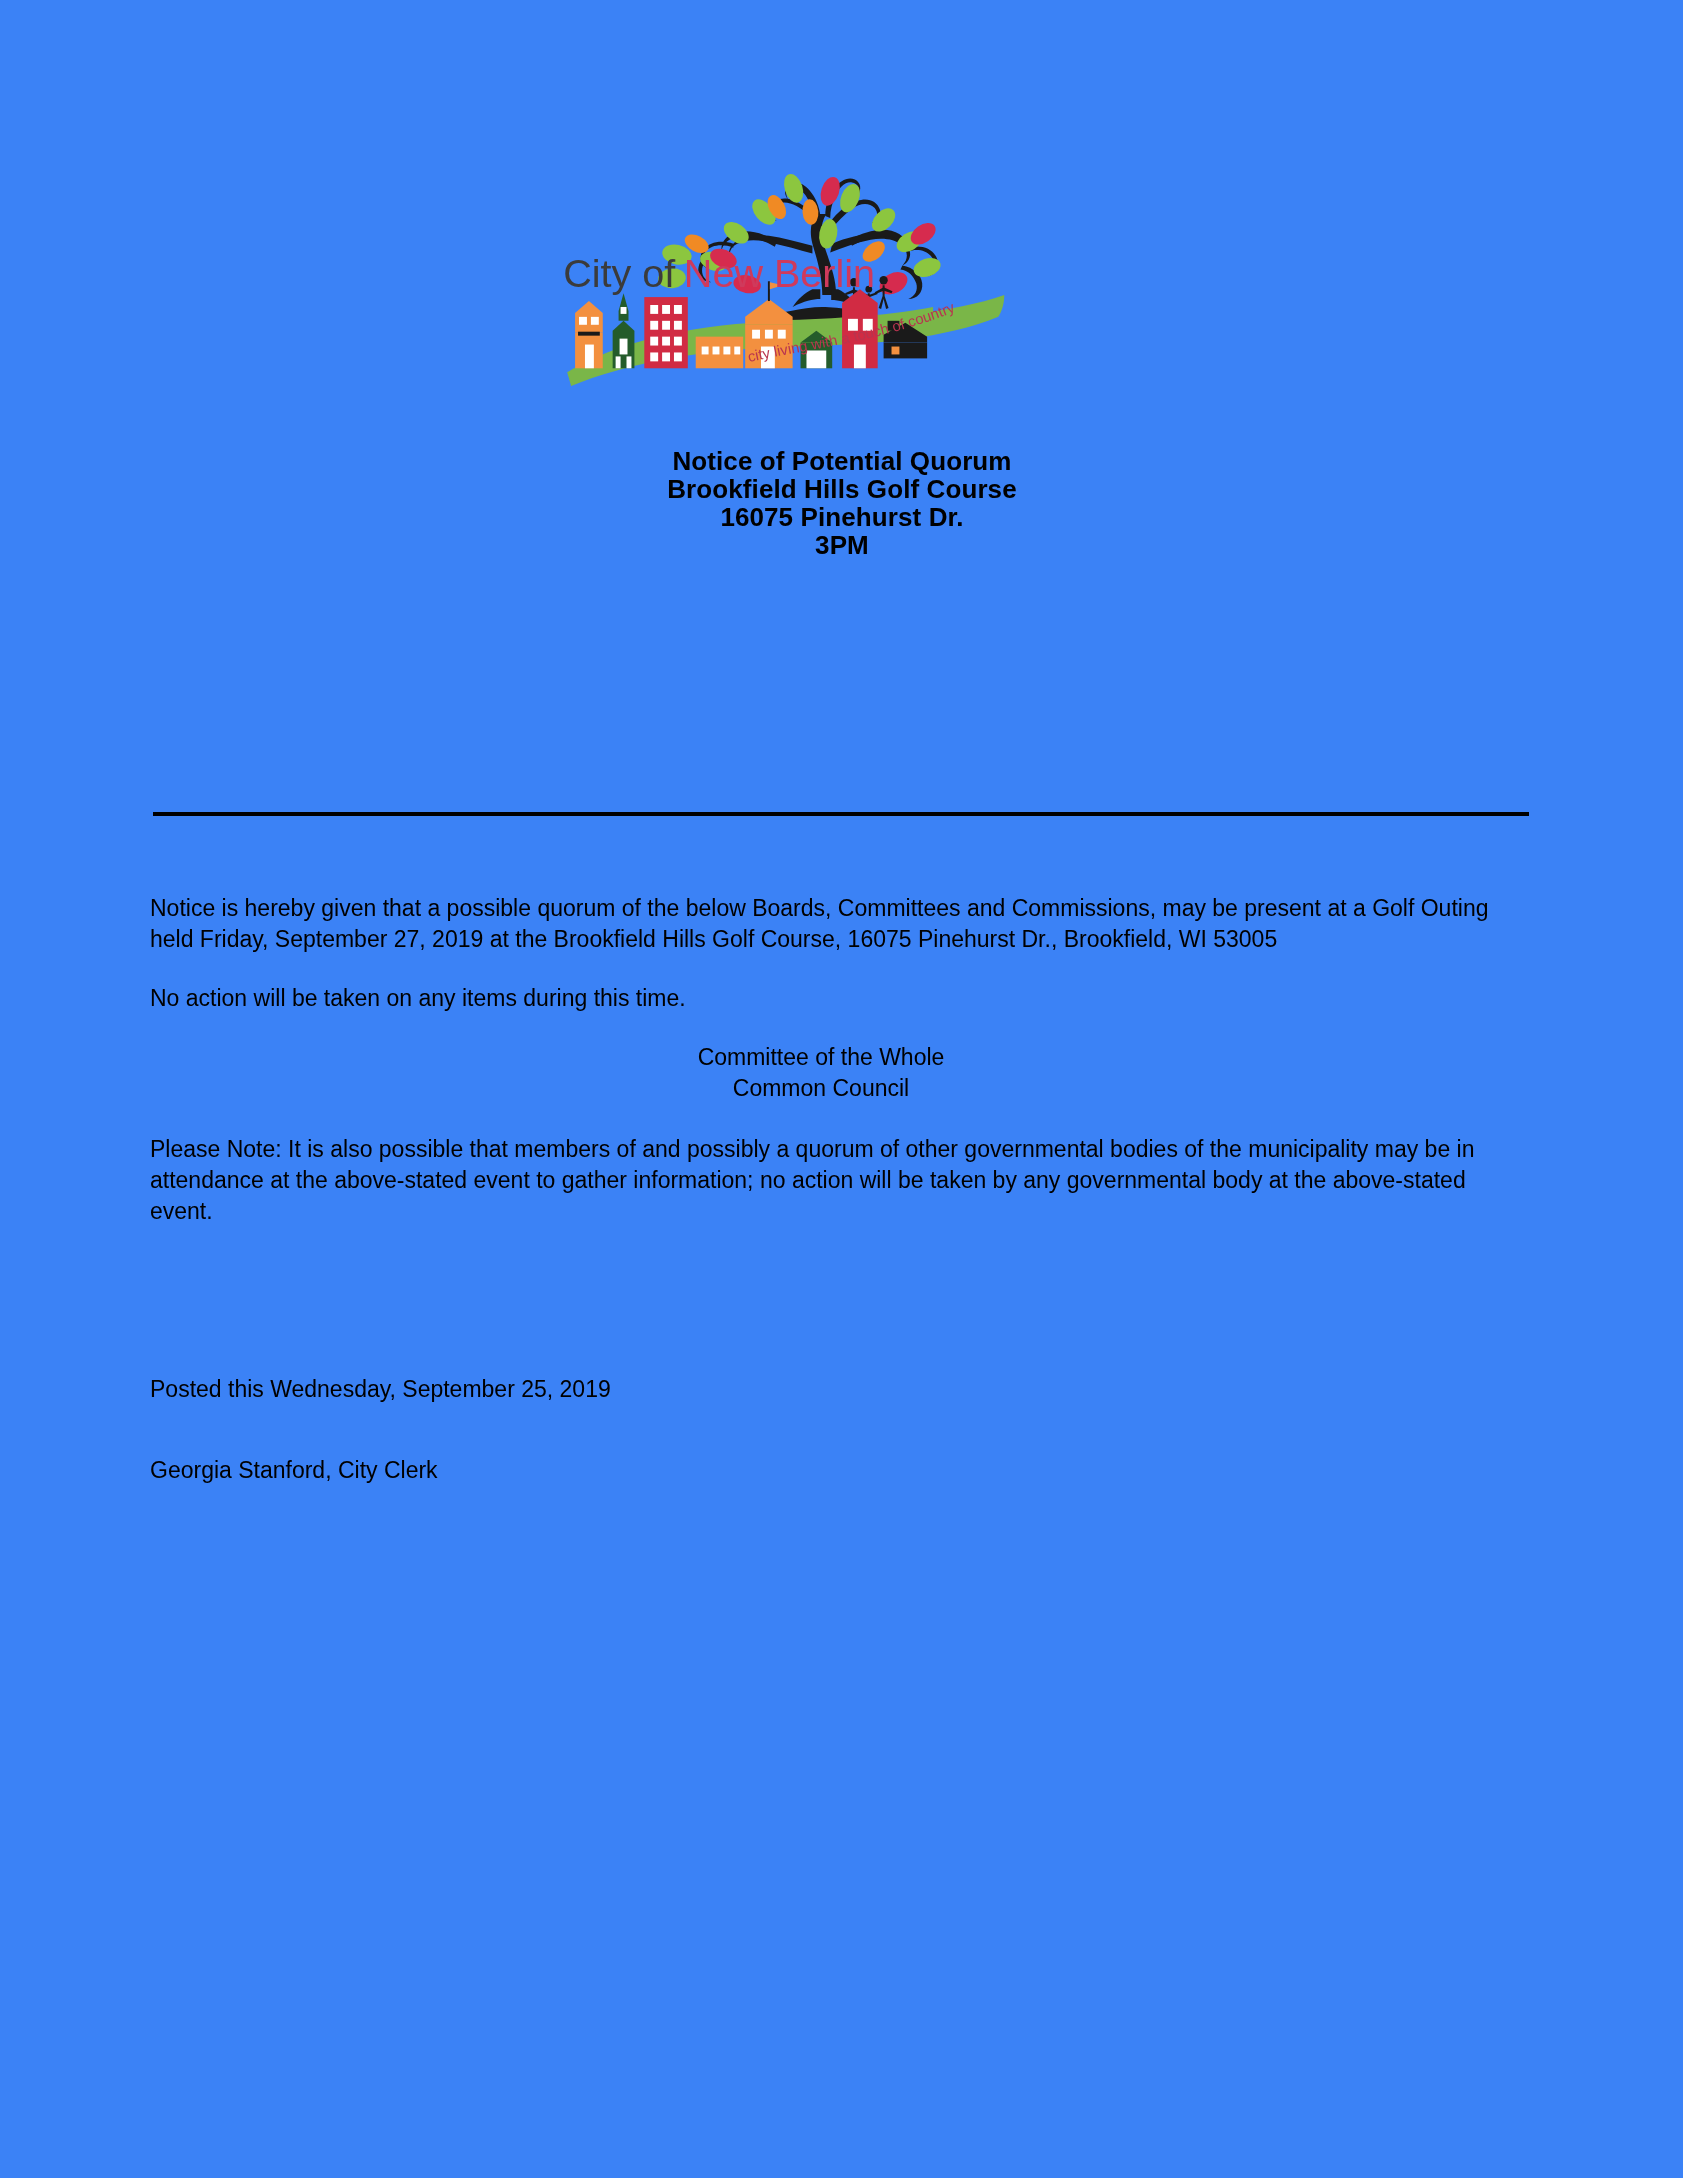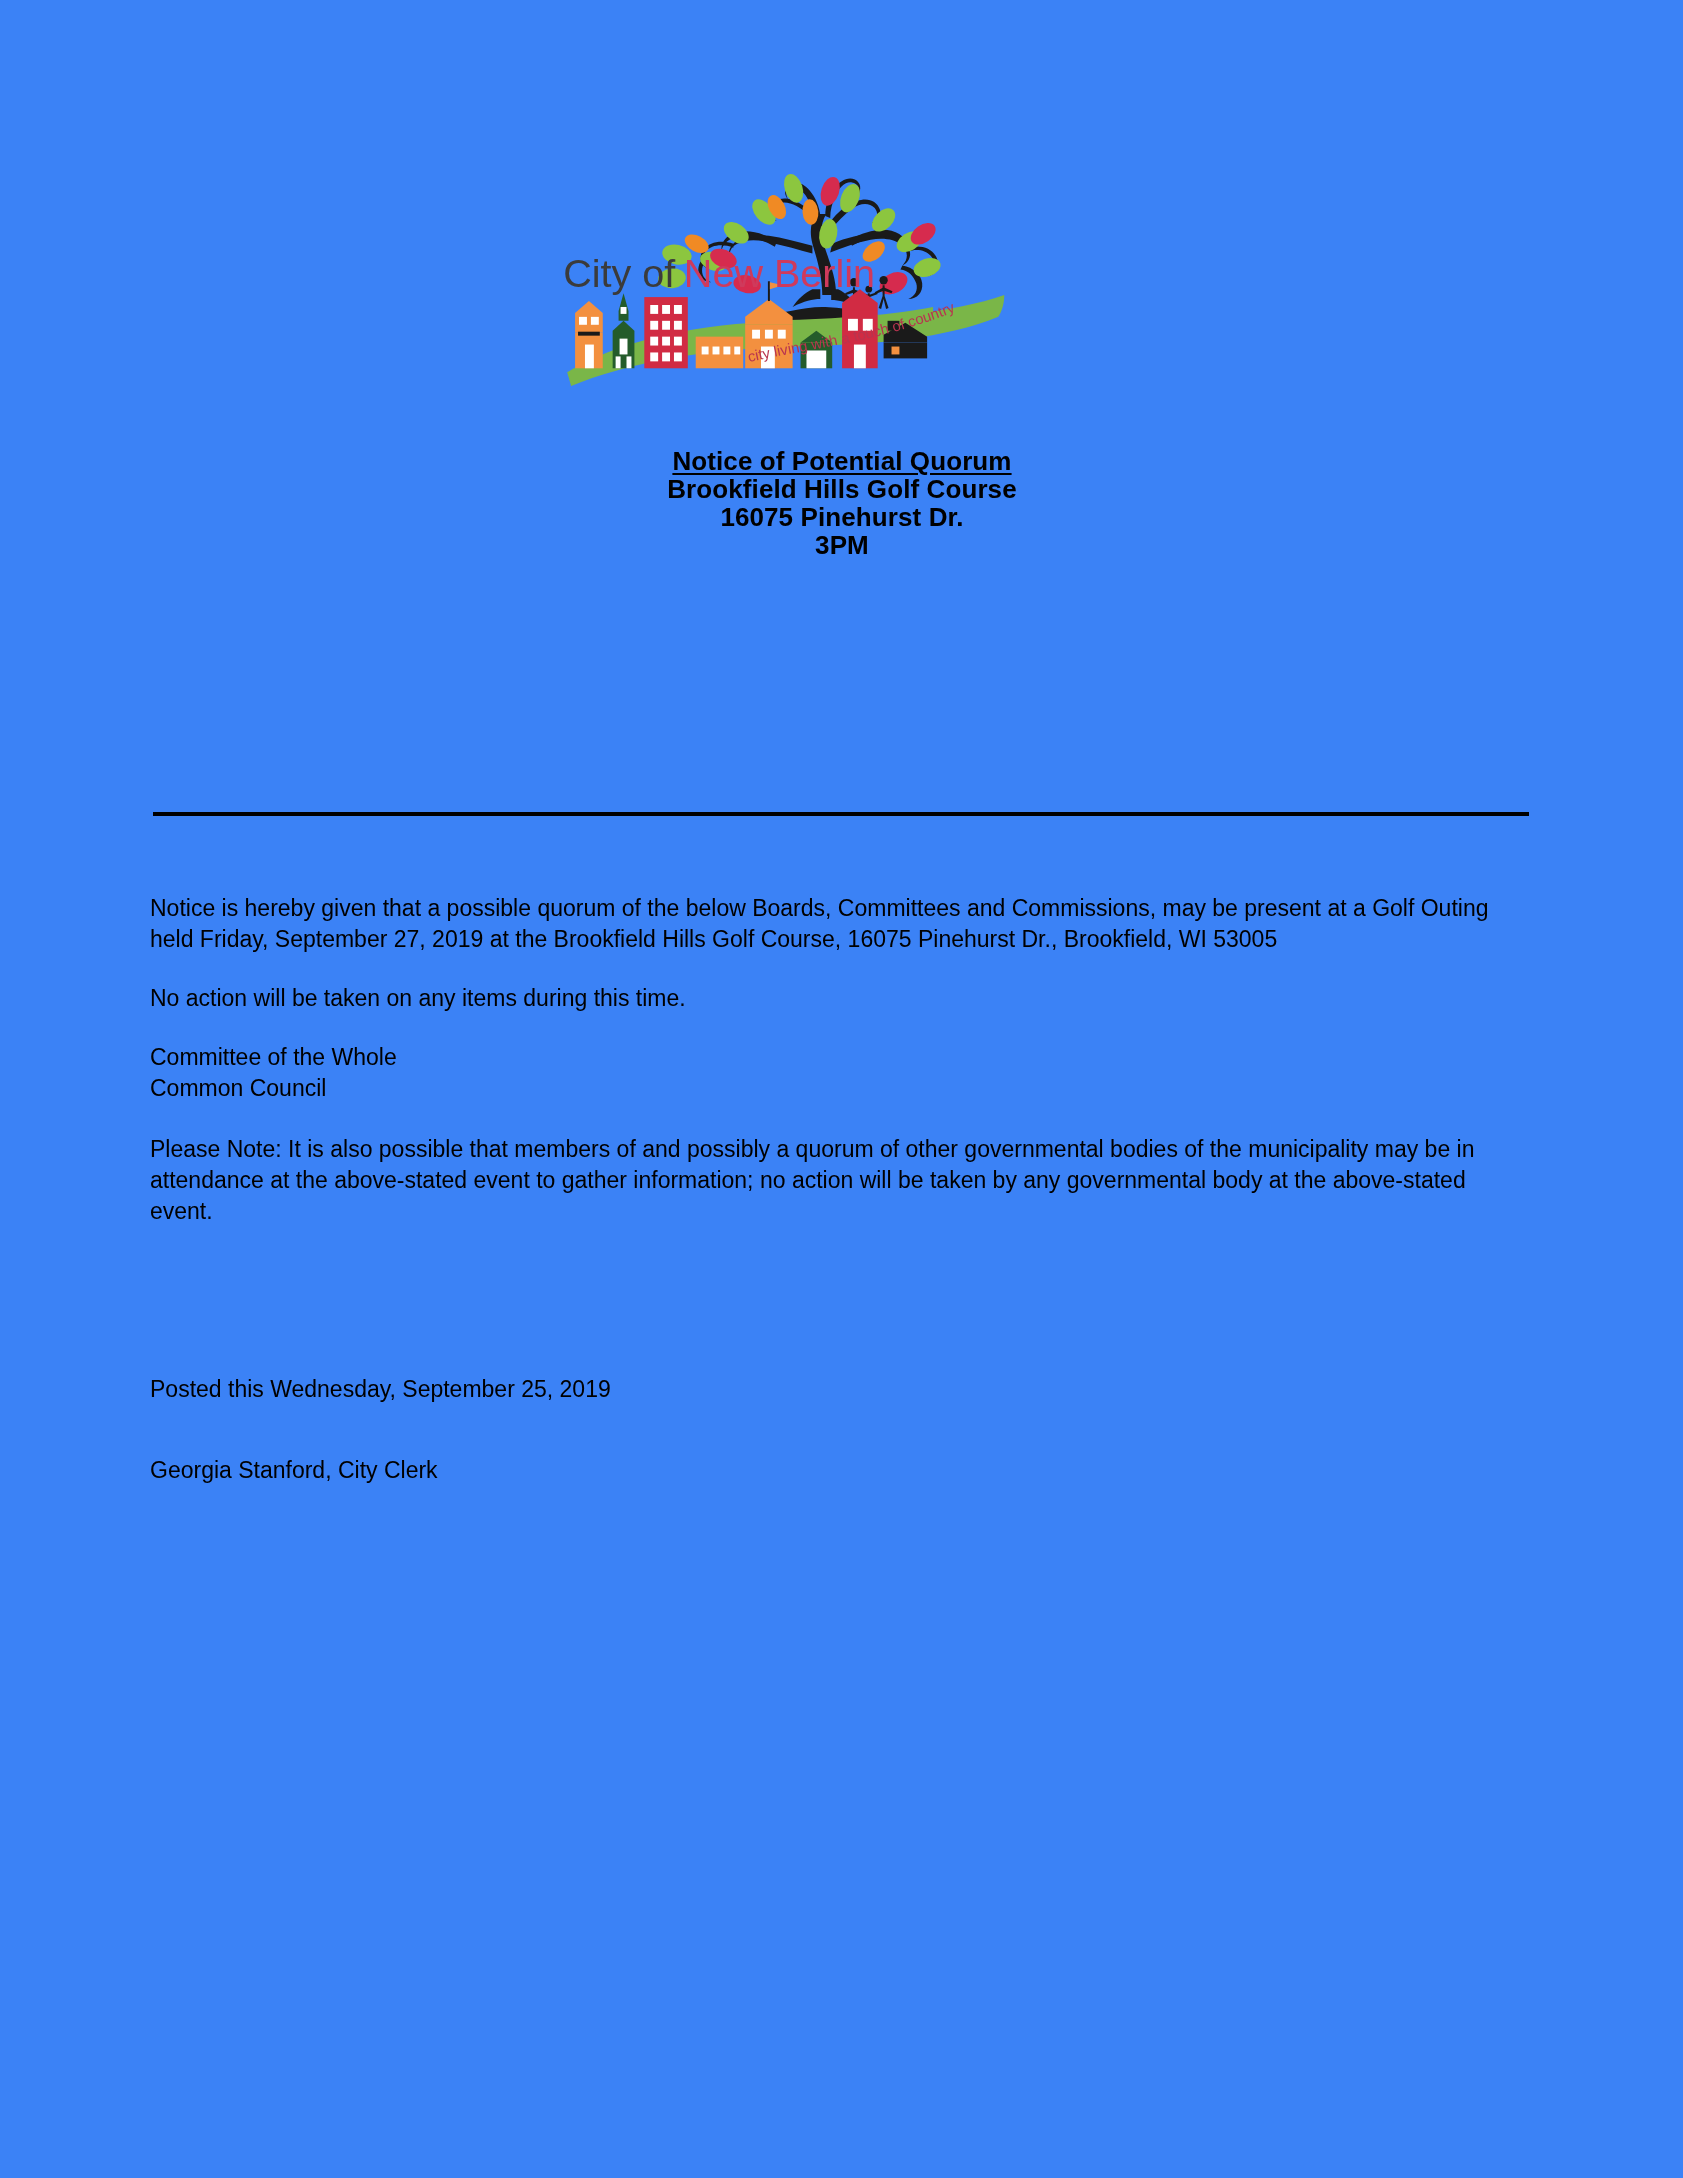--- a/index.html
+++ b/index.html
@@ -39,21 +39,20 @@
     text-align: center;
   }
   .title-line {
     font-size: 26px;
     font-weight: bold;
     line-height: 28px;
     letter-spacing: 0.1px;
     white-space: pre;
   }
   .title-line.underline {
-    text-decoration: underline;
     text-underline-offset: 3px;
   }
 
   
   .divider {
     position: absolute;
     left: 153px;
     top: 812px;
     width: 1376px;
     height: 4px;
@@ -68,20 +67,21 @@
     width: 1342px;
     margin-top: 24px;
   }
   .para {
     font-size: 23px;
     line-height: 31px;
     margin: 0 0 28px 0;
     text-align: left;
   }
   .centered-group {
+    text-align: center;
     margin: 22px 0 30px 0;
   }
   .centered-line {
     font-size: 23px;
     line-height: 31px;
   }
   .spacer-lg { height: 119px; }
   .sig-line {
     font-size: 23px;
     line-height: 31px;

